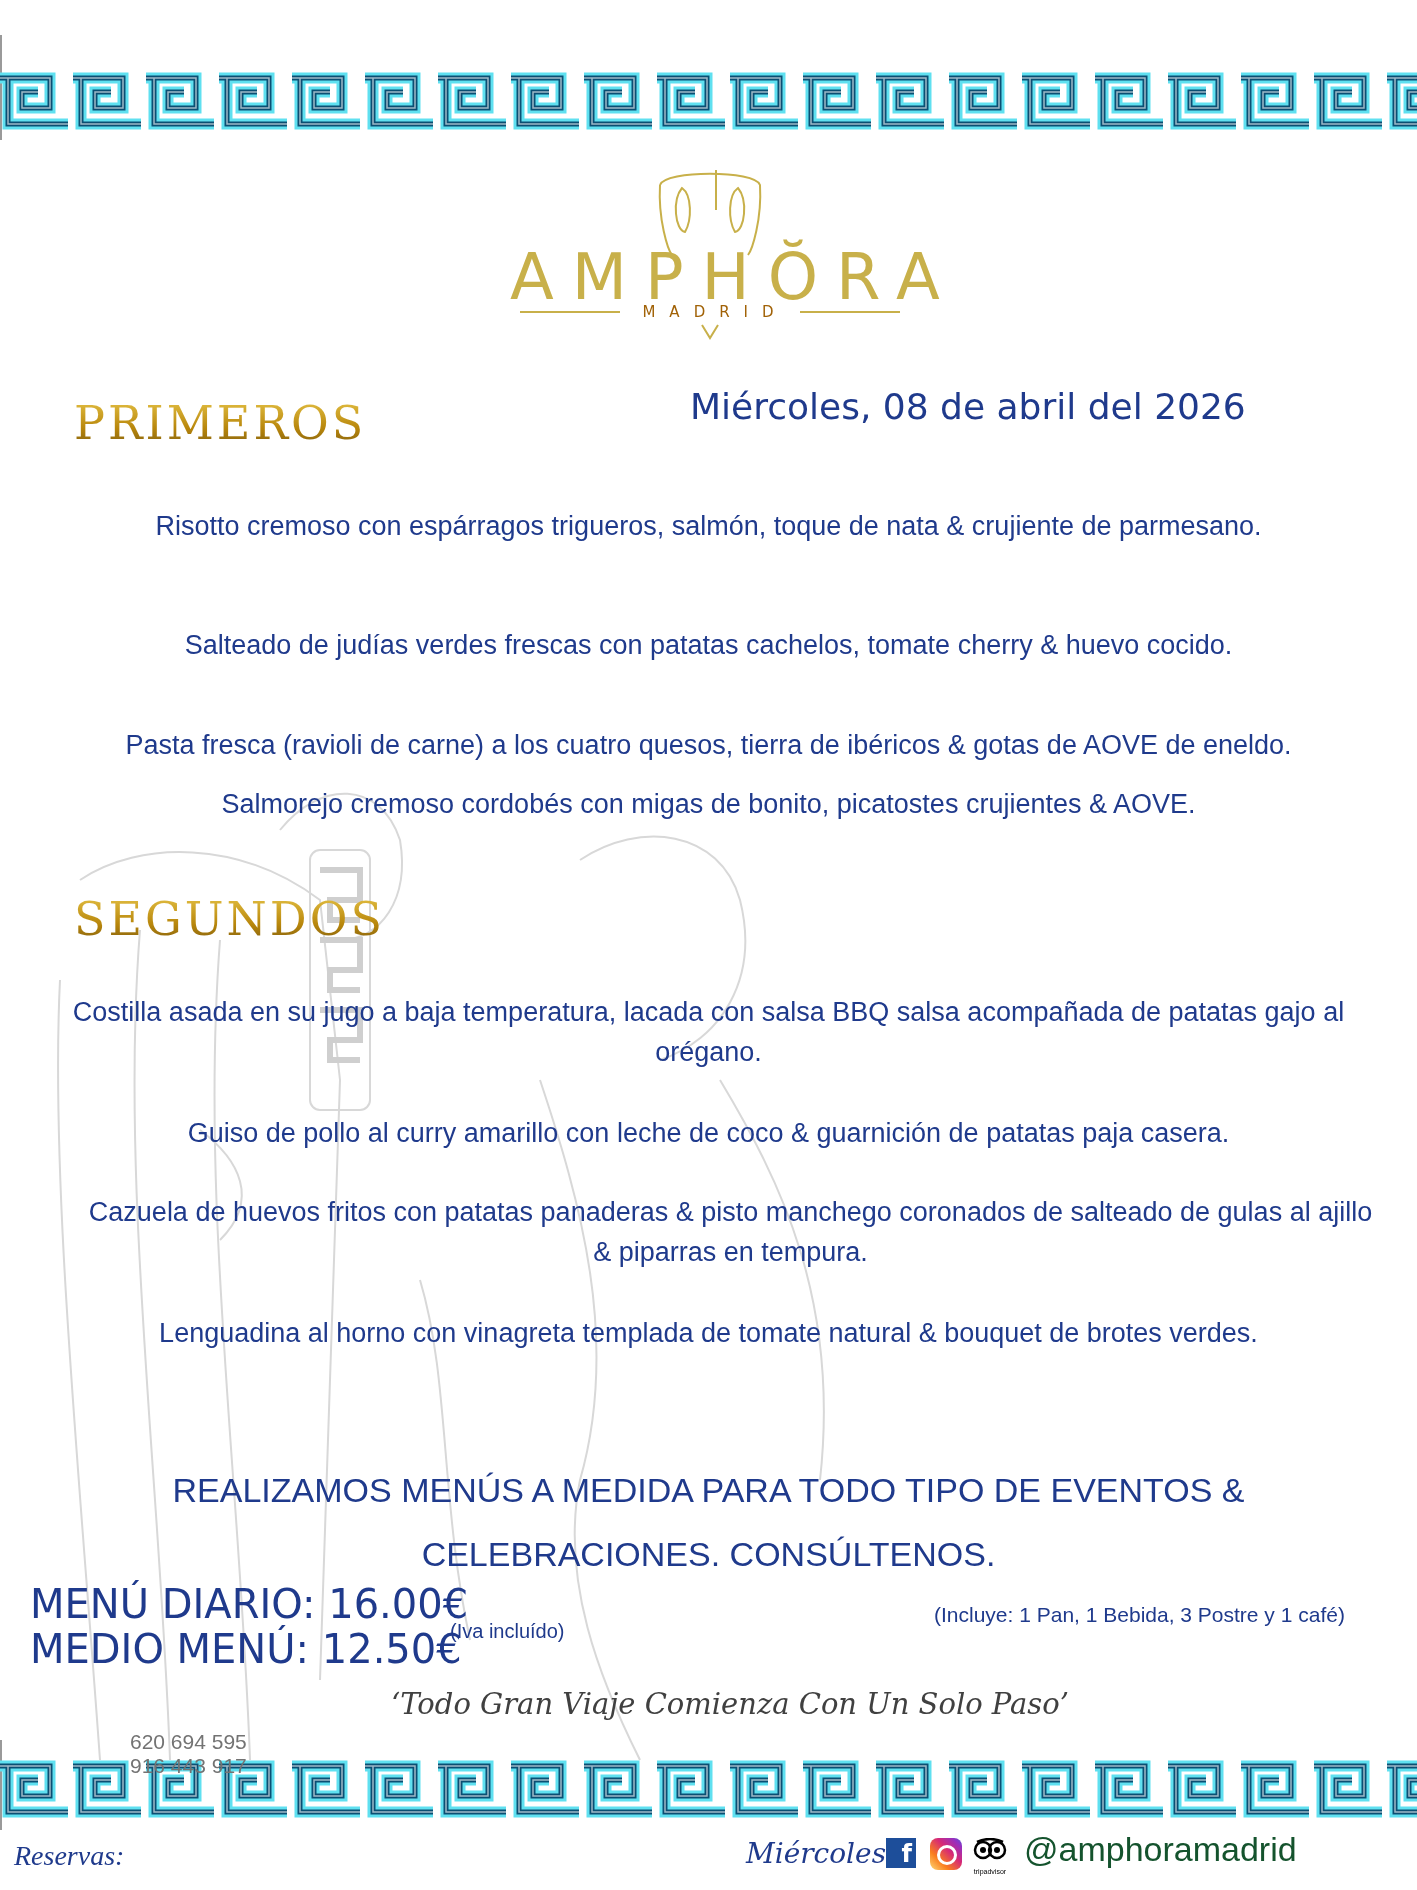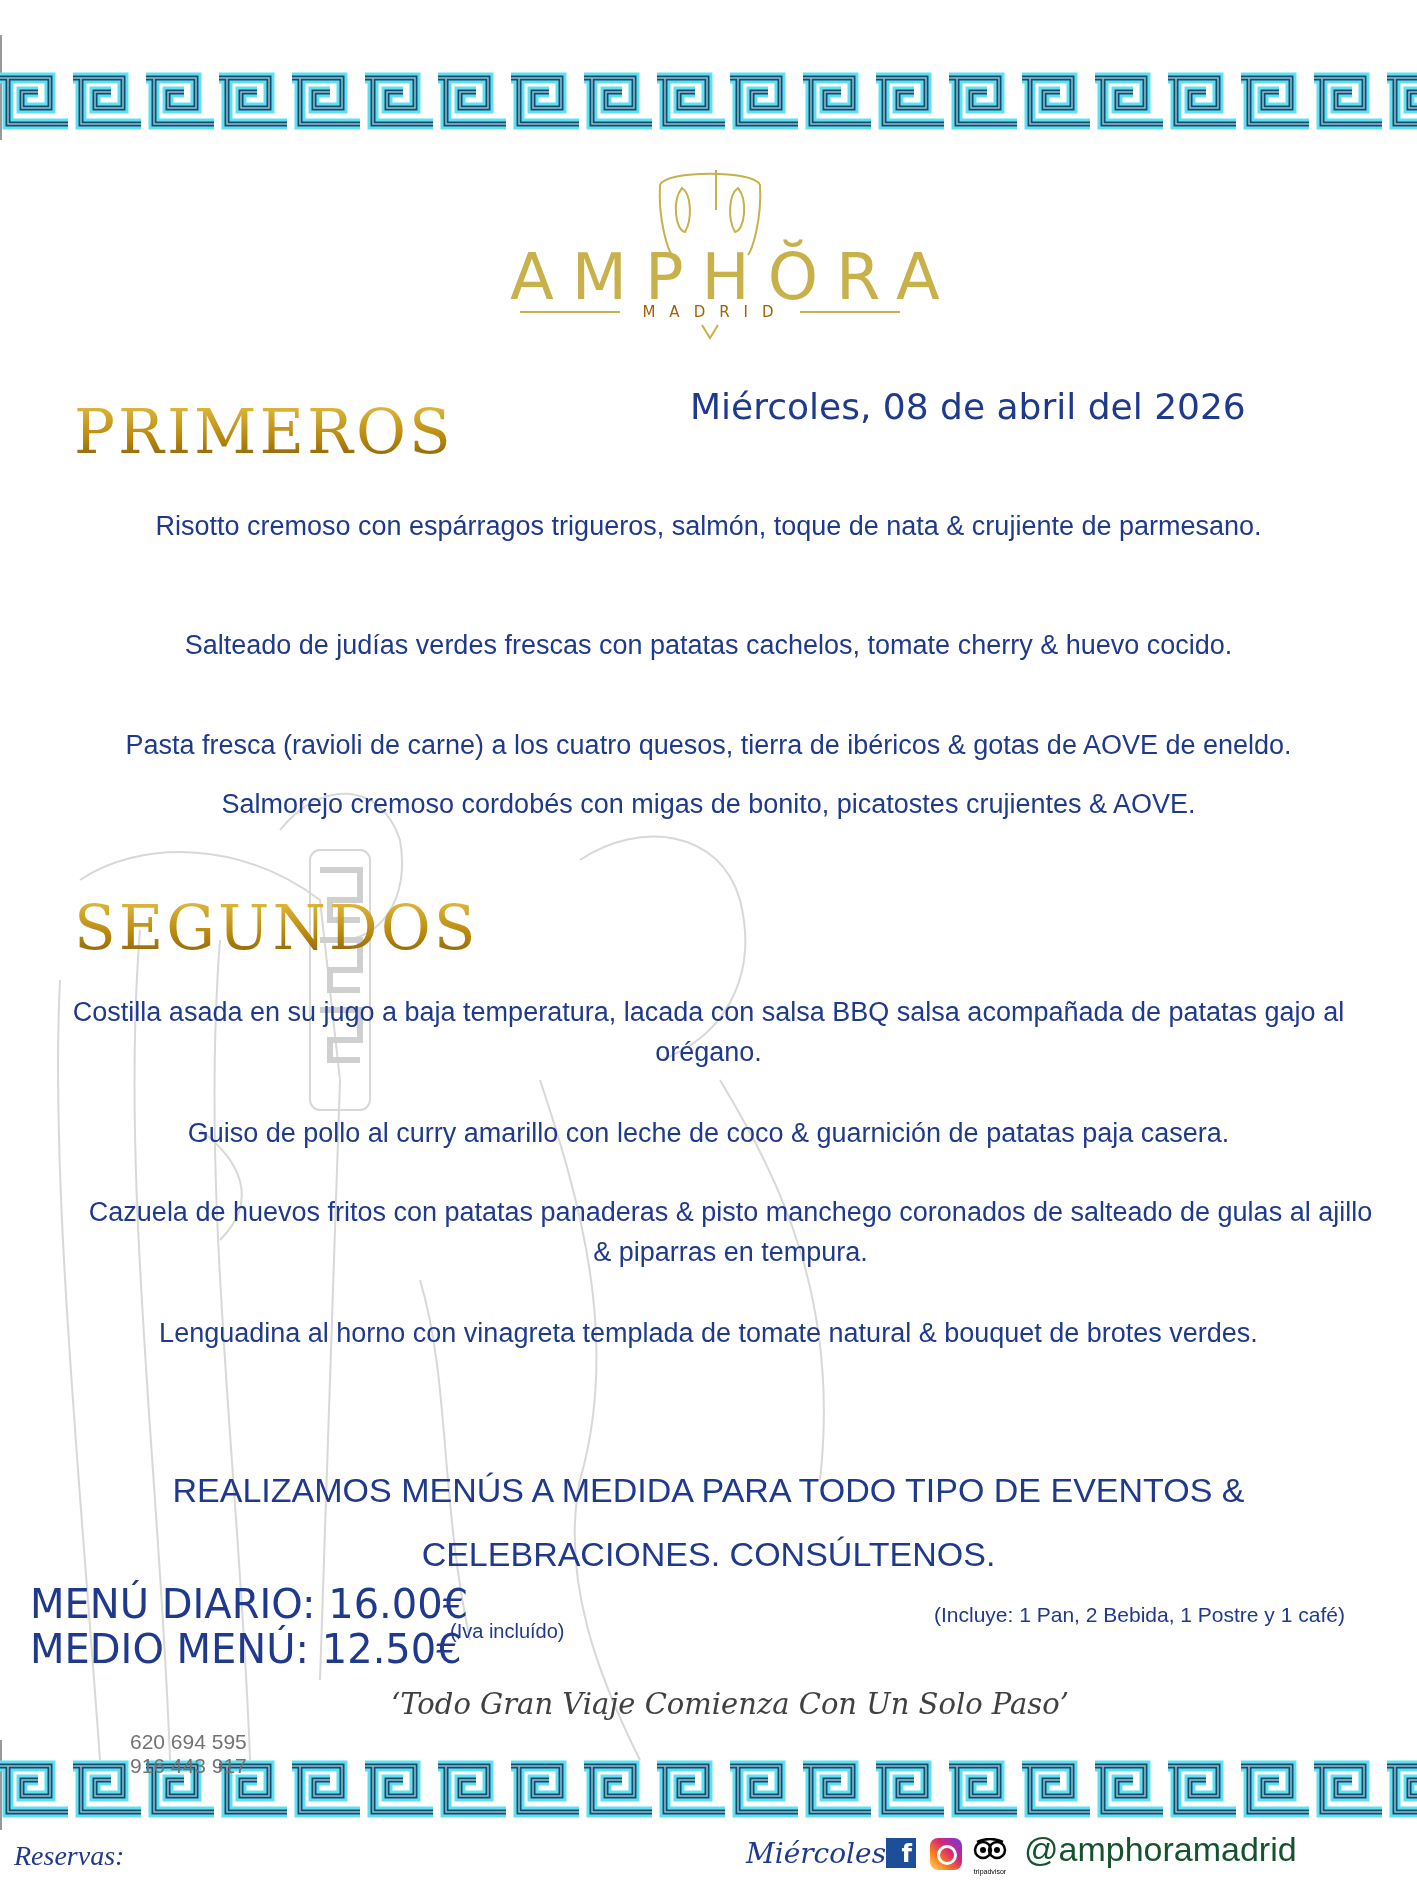--- a/index.html
+++ b/index.html
@@ -29,21 +29,21 @@
     position: absolute; left: 0; top: 142px; width: 420px; height: 20px;
     display: flex; align-items: center; justify-content: center;
   }
   .logo-sub .line { height: 2px; background: #c8b04a; width: 100px; }
   .logo-sub .txt {
     font-family: "DejaVu Sans", sans-serif; font-size: 15px; letter-spacing: 14px;
     color: #a16207; margin: 0 12px 0 22px;
   }
   .section-title {
     position: absolute; font-family: "DejaVu Serif", "Liberation Serif", serif;
-    font-size: 61px; letter-spacing: 3px;
+    font-size: 46px; letter-spacing: 3px;
     background: linear-gradient(180deg, #e8c64a 0%, #b8860b 60%, #7a5a10 100%);
     -webkit-background-clip: text; background-clip: text; color: transparent;
   }
   .date {
     position: absolute; left: 690px; top: 386px; font-size: 36px; color: #1f3a8c;
     font-family: "DejaVu Sans", sans-serif;
   }
   .dish {
     position: absolute; left: 20px; width: 1377px; text-align: center;
     font-size: 27px; line-height: 40px; color: #1f3a8c;
@@ -163,21 +163,21 @@
 <div class="dish" style="top:992px;left:30px;width:1357px;">Costilla asada en su jugo a baja temperatura, lacada con salsa BBQ salsa acompañada de patatas gajo al orégano.</div>
 <div class="dish" style="top:1113px;">Guiso de pollo al curry amarillo con leche de coco &amp; guarnición de patatas paja casera.</div>
 <div class="dish" style="top:1192px;left:60px;width:1297px;margin-left:22px;">Cazuela de huevos fritos con patatas panaderas &amp; pisto manchego coronados de salteado de gulas al ajillo &amp; piparras en tempura.</div>
 <div class="dish" style="top:1313px;">Lenguadina al horno con vinagreta templada de tomate natural &amp; bouquet de brotes verdes.</div>
 
 <div class="banner" style="top:1458px;left:140px;width:1137px;">REALIZAMOS MENÚS A MEDIDA PARA TODO TIPO DE EVENTOS &amp; CELEBRACIONES. CONSÚLTENOS.</div>
 
 <div class="price" style="top:1580px;">MENÚ DIARIO: 16.00€</div>
 <div class="price" style="top:1625px;">MEDIO MENÚ: 12.50€</div>
 <div class="iva">(Iva incluído)</div>
-<div class="includes">(Incluye: 1 Pan, 2 Bebida, 1 Postre y 1 café)</div>
+<div class="includes">(Incluye: 1 Pan, 1 Bebida, 3 Postre y 1 café)</div>
 
 <div class="quote">‘Todo Gran Viaje Comienza Con Un Solo Paso’</div>
 
 <div class="left-rule" style="top:1740px;height:90px;"></div>
 <div class="border-strip" style="top:1758px;">
   <svg width="1417" height="62" viewBox="0 0 1417 62">
     <rect width="1417" height="62" fill="url(#meander)"></rect>
   </svg>
 </div>
 

